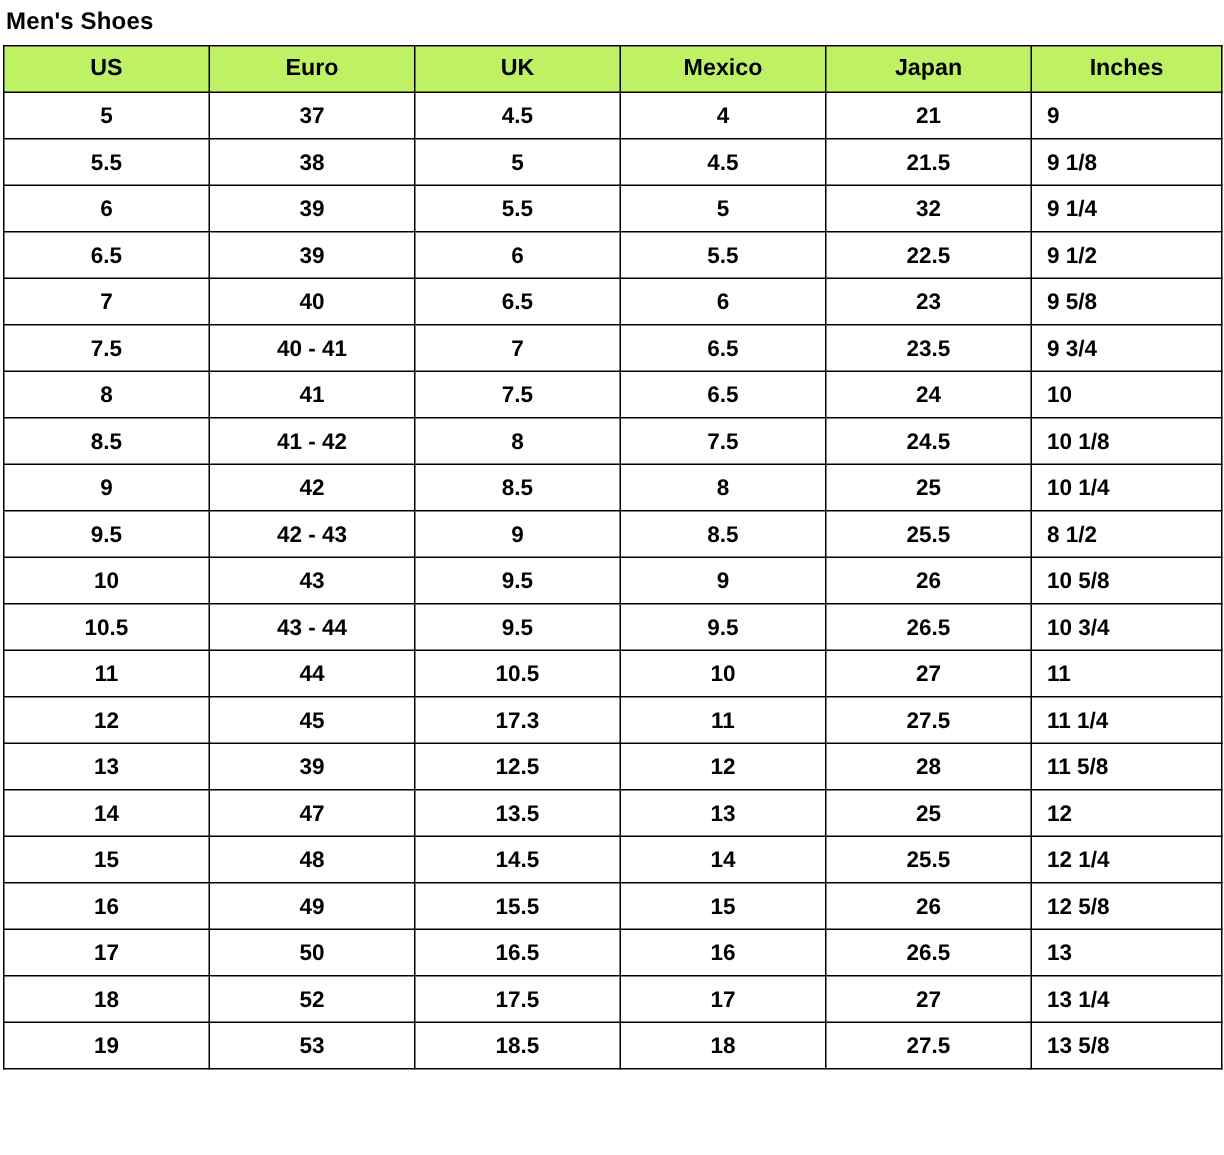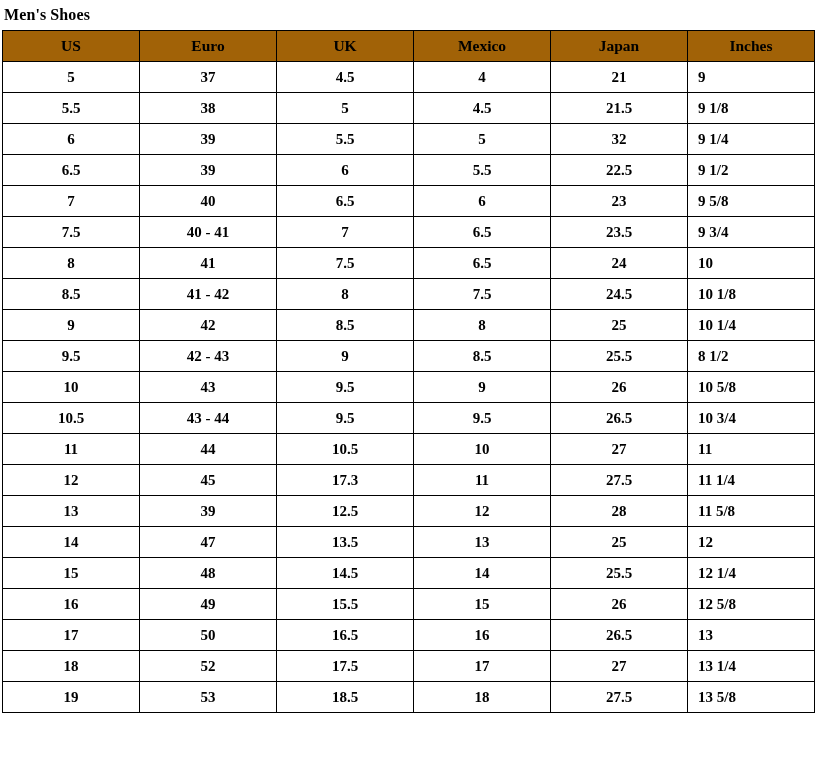--- a/index.html
+++ b/index.html
@@ -10,21 +10,20 @@
   body {
     width: 816px;
     height: 770px;
     font-family: "Liberation Sans", sans-serif;
     color: #000000;
   }
   .page {
     width: 654px;
     box-sizing: border-box;
     padding: 4px 0 0 0;
-    font-family: Liberation Serif, serif;
   }
   .title {
     font-size: 16px;
     font-weight: bold;
     margin: 2px 0 6px 4px;
     letter-spacing: 0.1px;
   }
   table.size-chart {
     border-collapse: collapse;
     width: 812px;
@@ -32,21 +31,21 @@
     table-layout: fixed;
   }
   table.size-chart th,
   table.size-chart td {
     border: 1px solid #000000;
     height: 30px;
     font-size: 15px;
     padding: 0;
   }
   table.size-chart thead th {
-    background: #a16207;
+    background: #bef264;
     font-weight: bold;
     text-align: center;
     font-size: 15.5px;
   }
   table.size-chart tbody td {
     background: #ffffff;
     text-align: center;
     font-weight: bold;
   }
   

